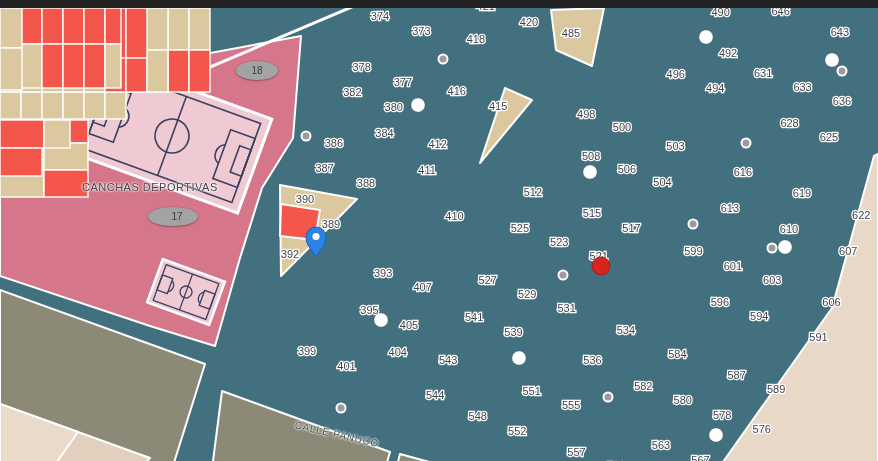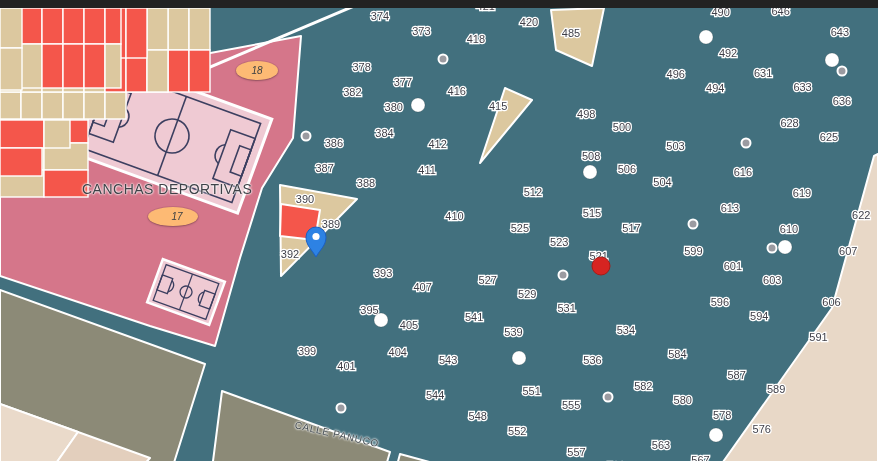--- a/index.html
+++ b/index.html
@@ -1,26 +1,26 @@
 <!DOCTYPE html>
 <html><head>
 <meta charset="utf-8">
 <style>
   html,body{margin:0;padding:0;background:#222;}
   #stage{position:relative;width:878px;height:461px;overflow:hidden;
          font-family:"Liberation Sans",sans-serif;background:#42707e;margin-top:8px;}
   #map-svg{position:absolute;left:0;top:0;display:block;}
   .overlay-label{position:absolute;color:#3f4248;white-space:nowrap;
     text-shadow:0 0 2px #fff,0 0 2px #fff,0 0 3px rgba(255,255,255,.8);}
-  #label-canchas{left:82px;top:173px;font-size:14px;letter-spacing:.5px;}
+  #label-canchas{left:82px;top:173px;font-size:11px;letter-spacing:.5px;}
   #label-panuco{left:295px;top:411px;font-size:10px;letter-spacing:.8px;
     transform:rotate(13deg);transform-origin:left center;color:#454d52;}
-  .badge{position:absolute;width:42px;height:19px;border-radius:50%;background:#fdba74;
+  .badge{position:absolute;width:42px;height:19px;border-radius:50%;background:#a3a3a3;
     box-shadow:0 0 0 1px rgba(0,0,0,.08),0 1px 2px rgba(0,0,0,.25);
-    color:#3c4043;font-size:10px;display:flex;align-items:center;justify-content:center;font-style:italic;}
+    color:#3c4043;font-size:10px;display:flex;align-items:center;justify-content:center;}
   #badge-18{left:236px;top:53px;}
   #badge-17{left:148px;top:199px;padding-left:8px;}
 </style>
 </head>
 <body>
 
 <div id="stage">
   <svg id="map-svg" width="878" height="461" viewBox="0 0 878 461">
       <rect x="0" y="0" width="878" height="461" fill="#42707e"></rect>
       <polygon points="0,86 130,60 301,28 293,130 262,180 240,250 215,338 150,318 0,268" fill="#d5768a" stroke="#fff" stroke-width="2" stroke-linejoin="round"></polygon>

